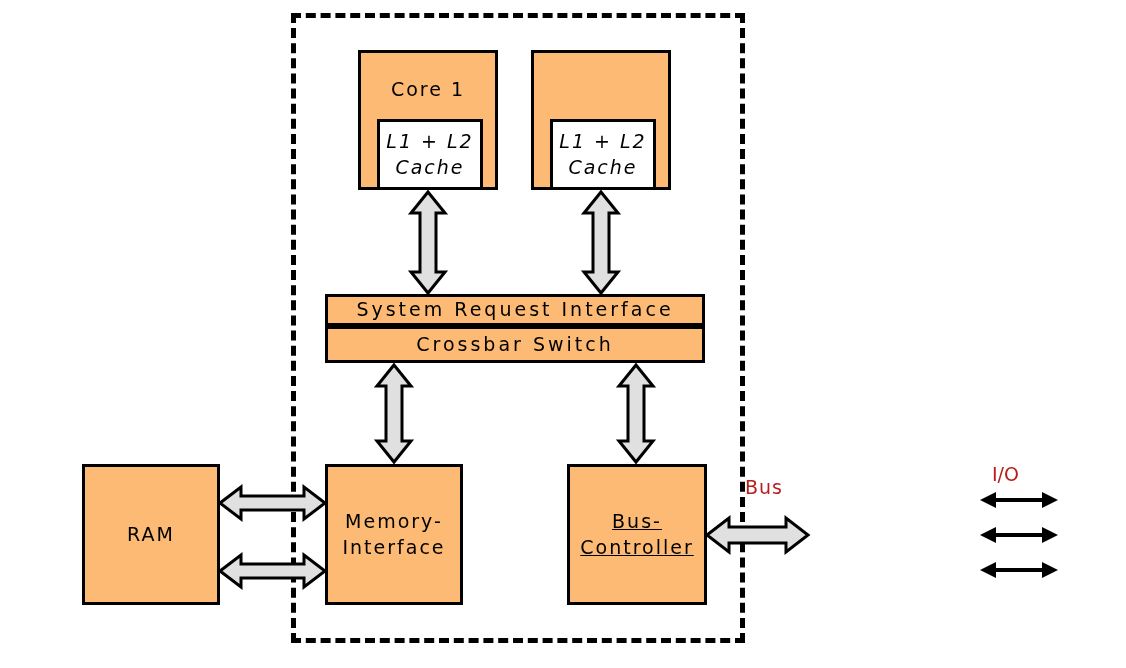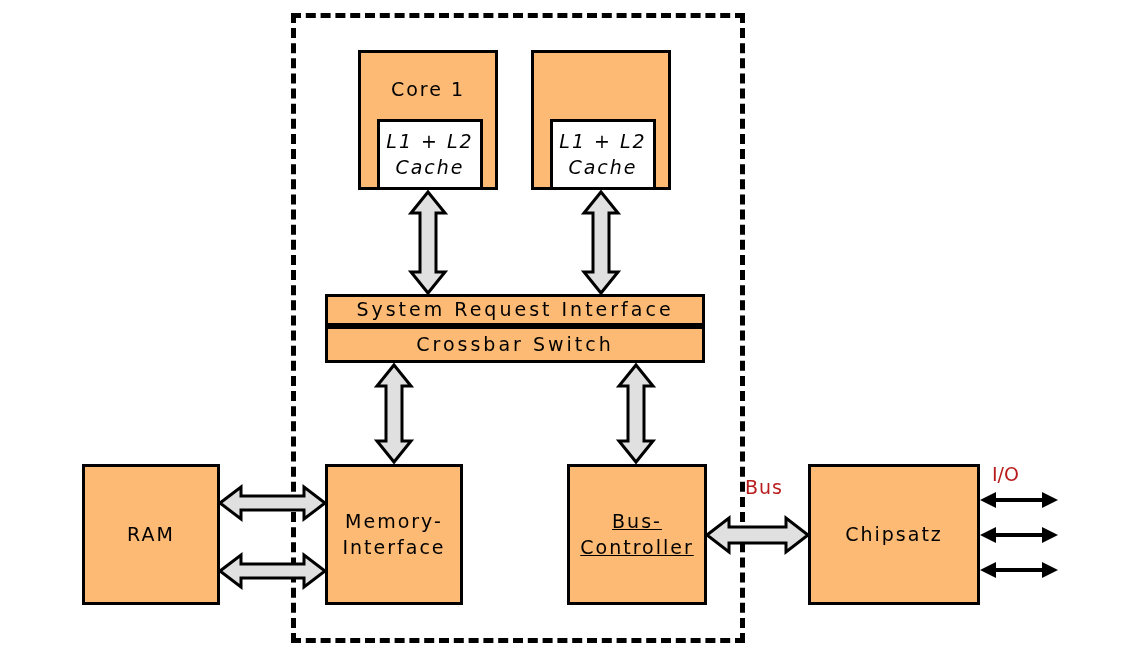--- a/index.html
+++ b/index.html
@@ -116,21 +116,20 @@
     <polygon class="blockarrow" points="2,18 23,2 23,11 86,11 86,2 107,18 86,34 86,25 23,25 23,34"></polygon>
   </svg>
 
   <svg class="arrow-svg" style="left:218px;top:553px;" width="109" height="36" viewBox="0 0 109 36">
     <polygon class="blockarrow" points="2,18 23,2 23,11 86,11 86,2 107,18 86,34 86,25 23,25 23,34"></polygon>
   </svg>
 
   <div class="box" style="left:567px;top:464px;width:140px;height:141px;font-size:19px;letter-spacing:2px;text-decoration:underline;">Bus-
 Controller</div>
 
-  <div class="box" style="left:808px;top:464px;width:172px;height:141px;font-size:19px;letter-spacing:2px;">Chipsatz</div>
 
   <svg class="arrow-svg" style="left:705px;top:516px;" width="105" height="38" viewBox="0 0 105 38">
     <polygon class="blockarrow" points="2,19 24,2 24,11 81,11 81,2 103,19 81,36 81,27 24,27 24,36"></polygon>
   </svg>
   <div class="label" style="left:745px;top:476px;font-size:19px;letter-spacing:1px;">Bus</div>
 
   <div class="label" style="left:992px;top:463px;font-size:19px;letter-spacing:0px;">I/O</div>
 
   <svg class="arrow-svg" style="left:978px;top:489px;" width="82" height="22" viewBox="0 0 82 22">
     <line class="thinarrow" x1="14" y1="11" x2="68" y2="11"></line>

